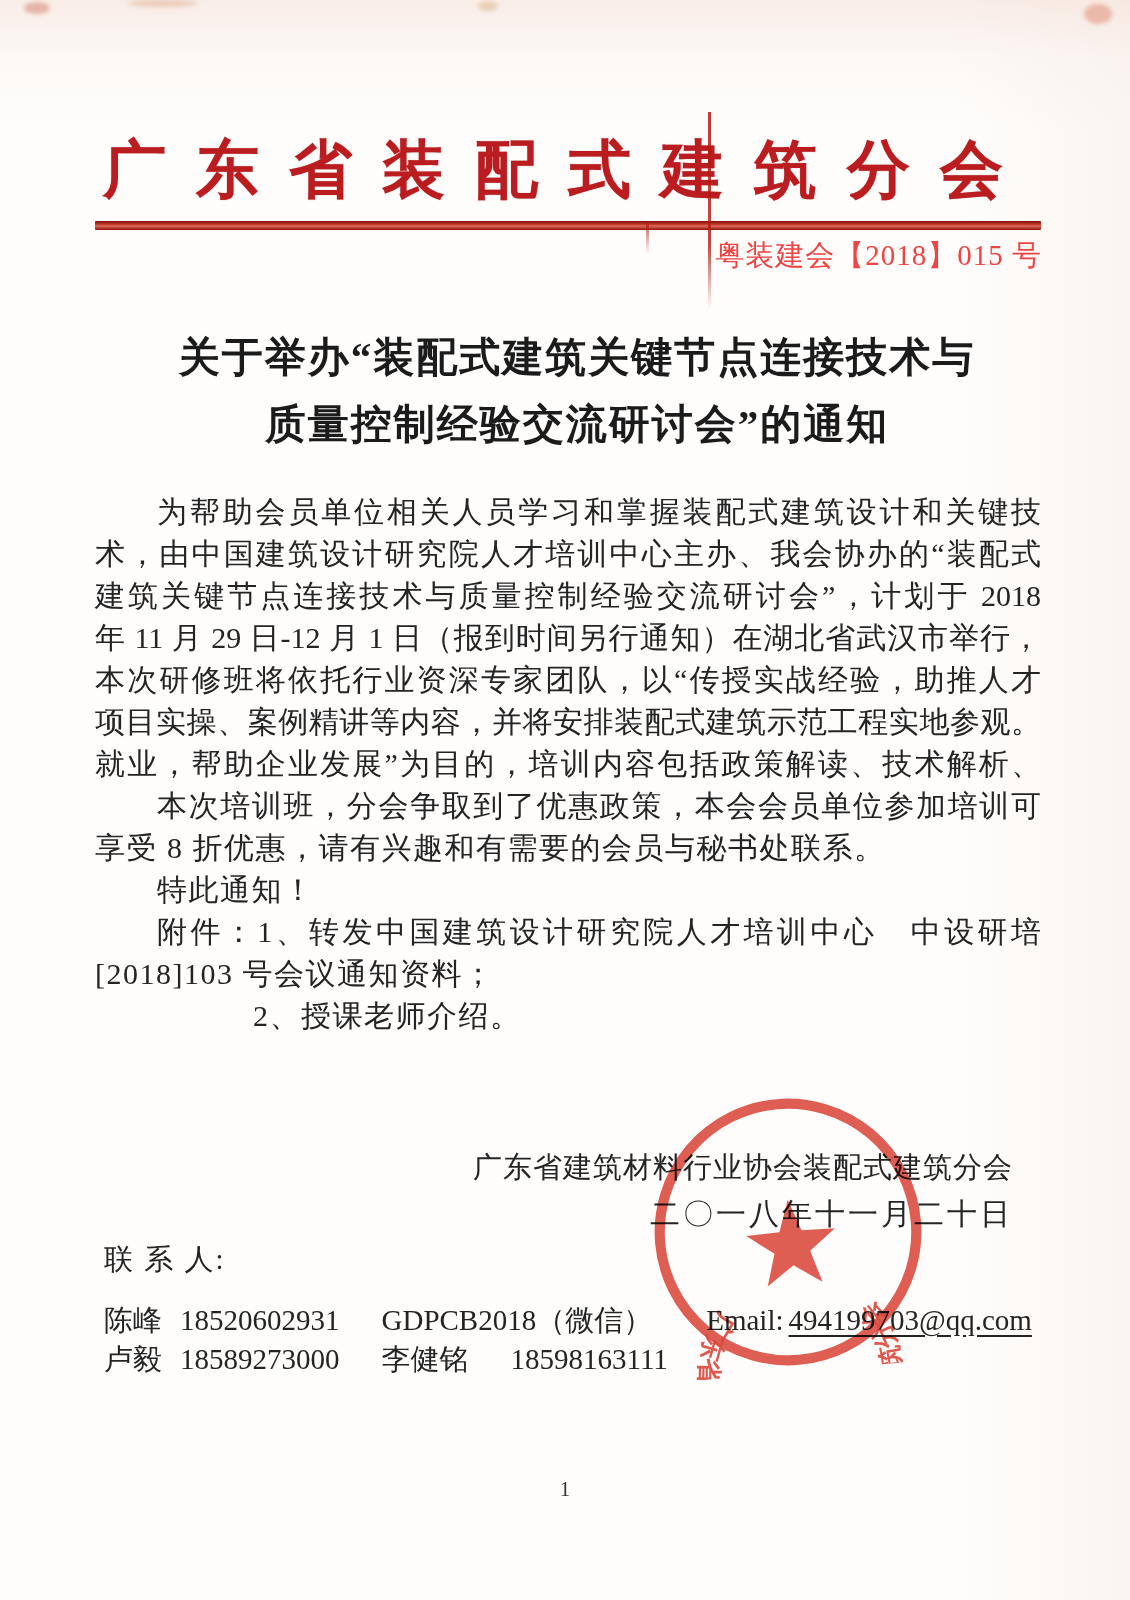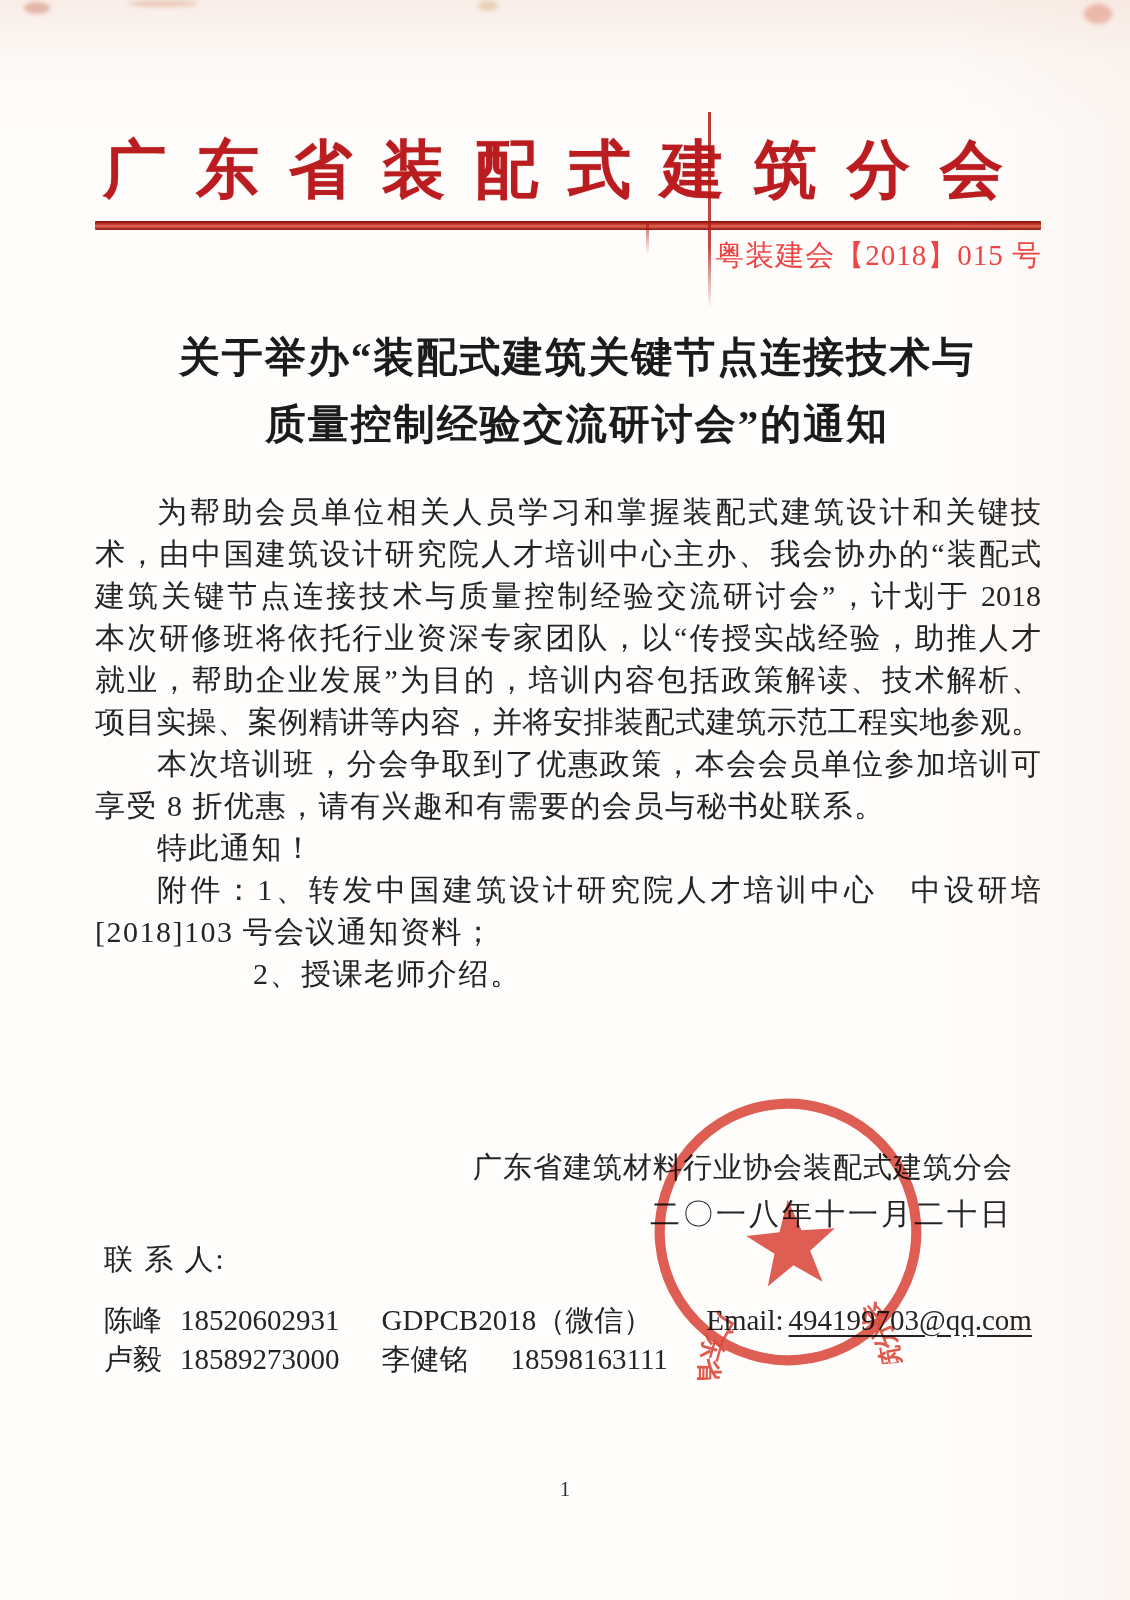--- a/index.html
+++ b/index.html
@@ -94,23 +94,24 @@
   <div class="doc-number">粤装建会【2018】015 号</div>
 
   <div class="title-line l1">关于举办“装配式建筑关键节点连接技术与</div>
   <div class="title-line l2">质量控制经验交流研讨会”的通知</div>
 
   <div class="body-block">
 
       <div class="body-line indent-1 fill">为帮助会员单位相关人员学习和掌握装配式建筑设计和关键技</div>
       <div class="body-line fill">术，由中国建筑设计研究院人才培训中心主办、我会协办的“装配式</div>
       <div class="body-line fill">建筑关键节点连接技术与质量控制经验交流研讨会”，计划于 2018</div>
+      <div class="body-line fill">年 11 月 29 日-12 月 1 日（报到时间另行通知）在湖北省武汉市举行，</div>
       <div class="body-line fill">本次研修班将依托行业资深专家团队，以“传授实战经验，助推人才</div>
+      <div class="body-line fill">项目实操、案例精讲等内容，并将安排装配式建筑示范工程实地参观。</div>
       <div class="body-line fill">就业，帮助企业发展”为目的，培训内容包括政策解读、技术解析、</div>
-      <div class="body-line fill">项目实操、案例精讲等内容，并将安排装配式建筑示范工程实地参观。</div>
       <div class="body-line indent-1 fill">本次培训班，分会争取到了优惠政策，本会会员单位参加培训可</div>
       <div class="body-line">享受 8 折优惠，请有兴趣和有需要的会员与秘书处联系。</div>
       <div class="body-line indent-1">特此通知！</div>
       <div class="body-line indent-1 fill">附件：1、转发中国建筑设计研究院人才培训中心　中设研培</div>
       <div class="body-line">[2018]103 号会议通知资料；</div>
       <div class="body-line indent-2">2、授课老师介绍。</div>
     </div>
 
   <div class="sign-org">广东省建筑材料行业协会装配式建筑分会</div>
   <div class="sign-date">二〇一八年十一月二十日</div>

